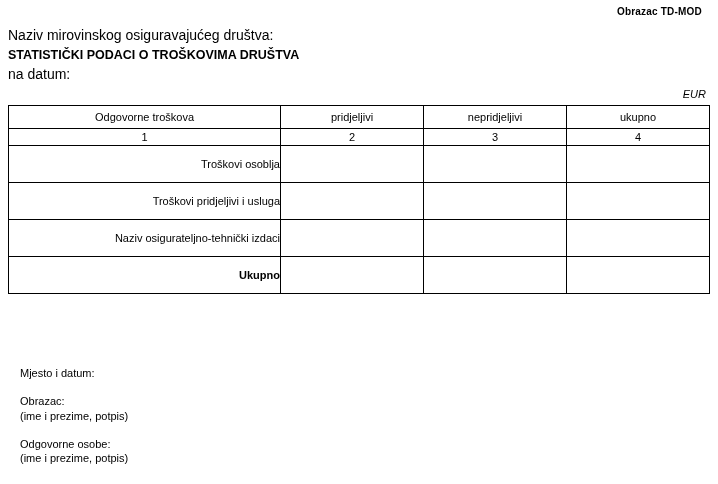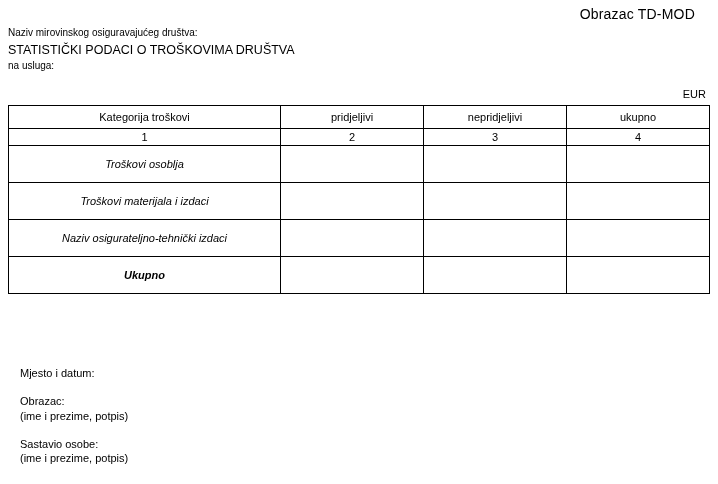--- a/index.html
+++ b/index.html
@@ -18,47 +18,48 @@
   .page {
     position: relative;
     width: 718px;
     height: 484px;
     padding: 0;
     box-sizing: border-box;
   }
   .form-code {
     position: absolute;
     top: 6px;
-    right: 23px;
-    font-weight: normal;
-    font-size: 14px;
+    right: 16px;
+    font-weight: bold;
+    font-size: 10px;
     letter-spacing: 0.2px;
   }
   .header-block {
     position: absolute;
     top: 26px;
     left: 8px;
     line-height: 1.35;
   }
   .hdr-line {
-    font-size: 10px;
+    font-size: 14px;
     white-space: nowrap;
   }
   .hdr-title {
     font-size: 12.5px;
-    font-weight: normal;
+    font-weight: bold;
     margin-top: 2px;
     margin-bottom: 1px;
     white-space: nowrap;
     text-align: center;
   }
   .currency {
     position: absolute;
     top: 88px;
     right: 12px;
+    font-style: italic;
     font-size: 11px;
   }
   table.cost-table {
     position: absolute;
     top: 105px;
     left: 8px;
     width: 702px;
     border-collapse: collapse;
     table-layout: fixed;
   }
@@ -78,22 +79,21 @@
     font-size: 11.5px;
   }
   td.numhdr-cell {
     height: 16px;
     text-align: center;
     font-size: 11px;
   }
   td.row-label {
     height: 36px;
     padding-left: 5px;
-    text-align: center;
-    font-style: italic;
+    text-align: right;
   }
   td.row-label.total {
     font-weight: bold;
   }
   td.row-cell {
     height: 36px;
   }
   .footer-block {
     position: absolute;
     left: 8px;
@@ -107,55 +107,55 @@
 </head>
 <body>
 
 <div class="page">
 
   <div class="form-code">Obrazac TD-MOD</div>
 
   <div class="header-block">
     <div class="hdr-line">Naziv mirovinskog osiguravajućeg društva:</div>
     <div class="hdr-title">STATISTIČKI PODACI O TROŠKOVIMA DRUŠTVA</div>
-    <div class="hdr-line">na usluga:</div>
+    <div class="hdr-line">na datum:</div>
   </div>
 
   <div class="currency">EUR</div>
 
   <table class="cost-table">
     <colgroup>
       <col class="col-cat">
       <col class="col-num">
       <col class="col-num">
       <col class="col-num">
     </colgroup>
     <thead>
       <tr>
-        <th class="head-cell">Kategorija troškovi</th>
+        <th class="head-cell">Odgovorne troškova</th>
         <th class="head-cell">pridjeljivi</th>
         <th class="head-cell">nepridjeljivi</th>
         <th class="head-cell">ukupno</th>
       </tr>
       <tr>
         <td class="numhdr-cell">1</td>
         <td class="numhdr-cell">2</td>
         <td class="numhdr-cell">3</td>
         <td class="numhdr-cell">4</td>
       </tr>
     </thead>
     <tbody>
       <tr>
         <td class="row-label">Troškovi osoblja</td>
         <td class="row-cell"></td>
         <td class="row-cell"></td>
         <td class="row-cell"></td>
       </tr>
       <tr>
-        <td class="row-label">Troškovi materijala i izdaci</td>
+        <td class="row-label">Troškovi pridjeljivi i usluga</td>
         <td class="row-cell"></td>
         <td class="row-cell"></td>
         <td class="row-cell"></td>
       </tr>
       <tr>
         <td class="row-label">Naziv osigurateljno-tehnički izdaci</td>
         <td class="row-cell"></td>
         <td class="row-cell"></td>
         <td class="row-cell"></td>
       </tr>
@@ -167,17 +167,17 @@
       </tr>
     </tbody>
   </table>
 
   <div class="footer-block">
     <div class="footer-line">Mjesto i datum:</div>
     <div class="gap-sm"></div>
     <div class="footer-line">Obrazac:</div>
     <div class="footer-line">(ime i prezime, potpis)</div>
     <div class="gap-sm"></div>
-    <div class="footer-line">Sastavio osobe:</div>
+    <div class="footer-line">Odgovorne osobe:</div>
     <div class="footer-line">(ime i prezime, potpis)</div>
   </div>
 
 </div>
 
 </body></html>

